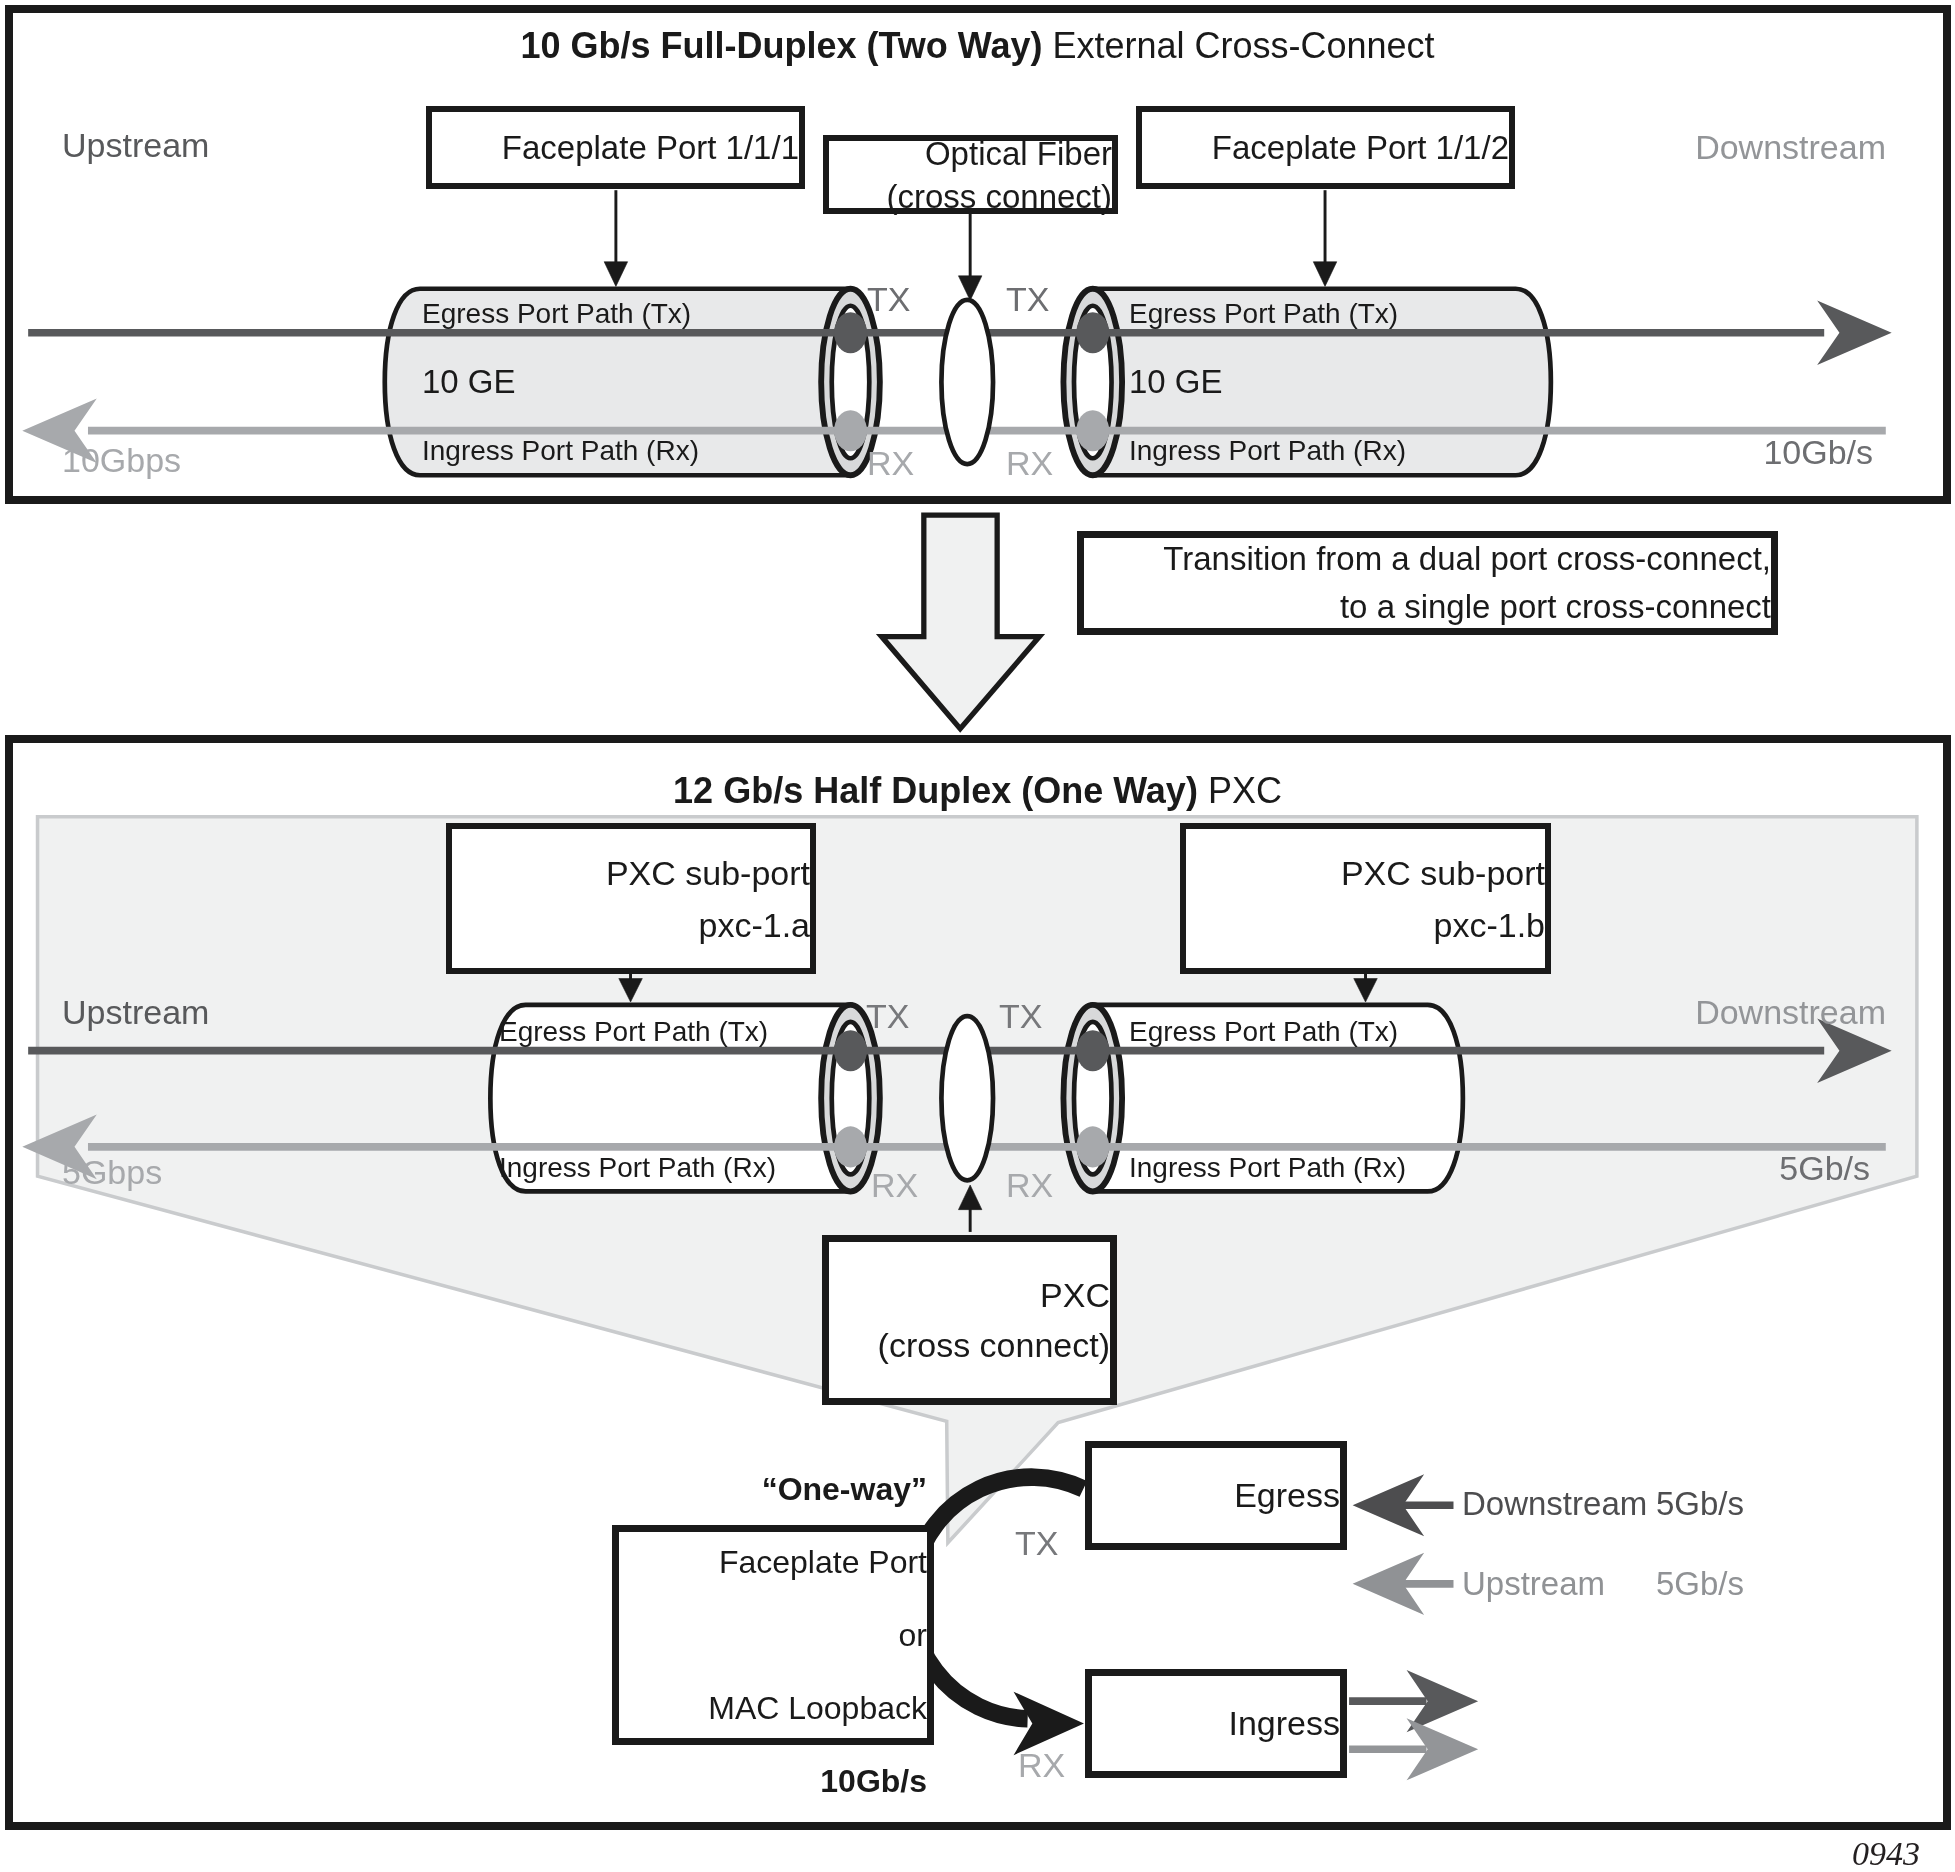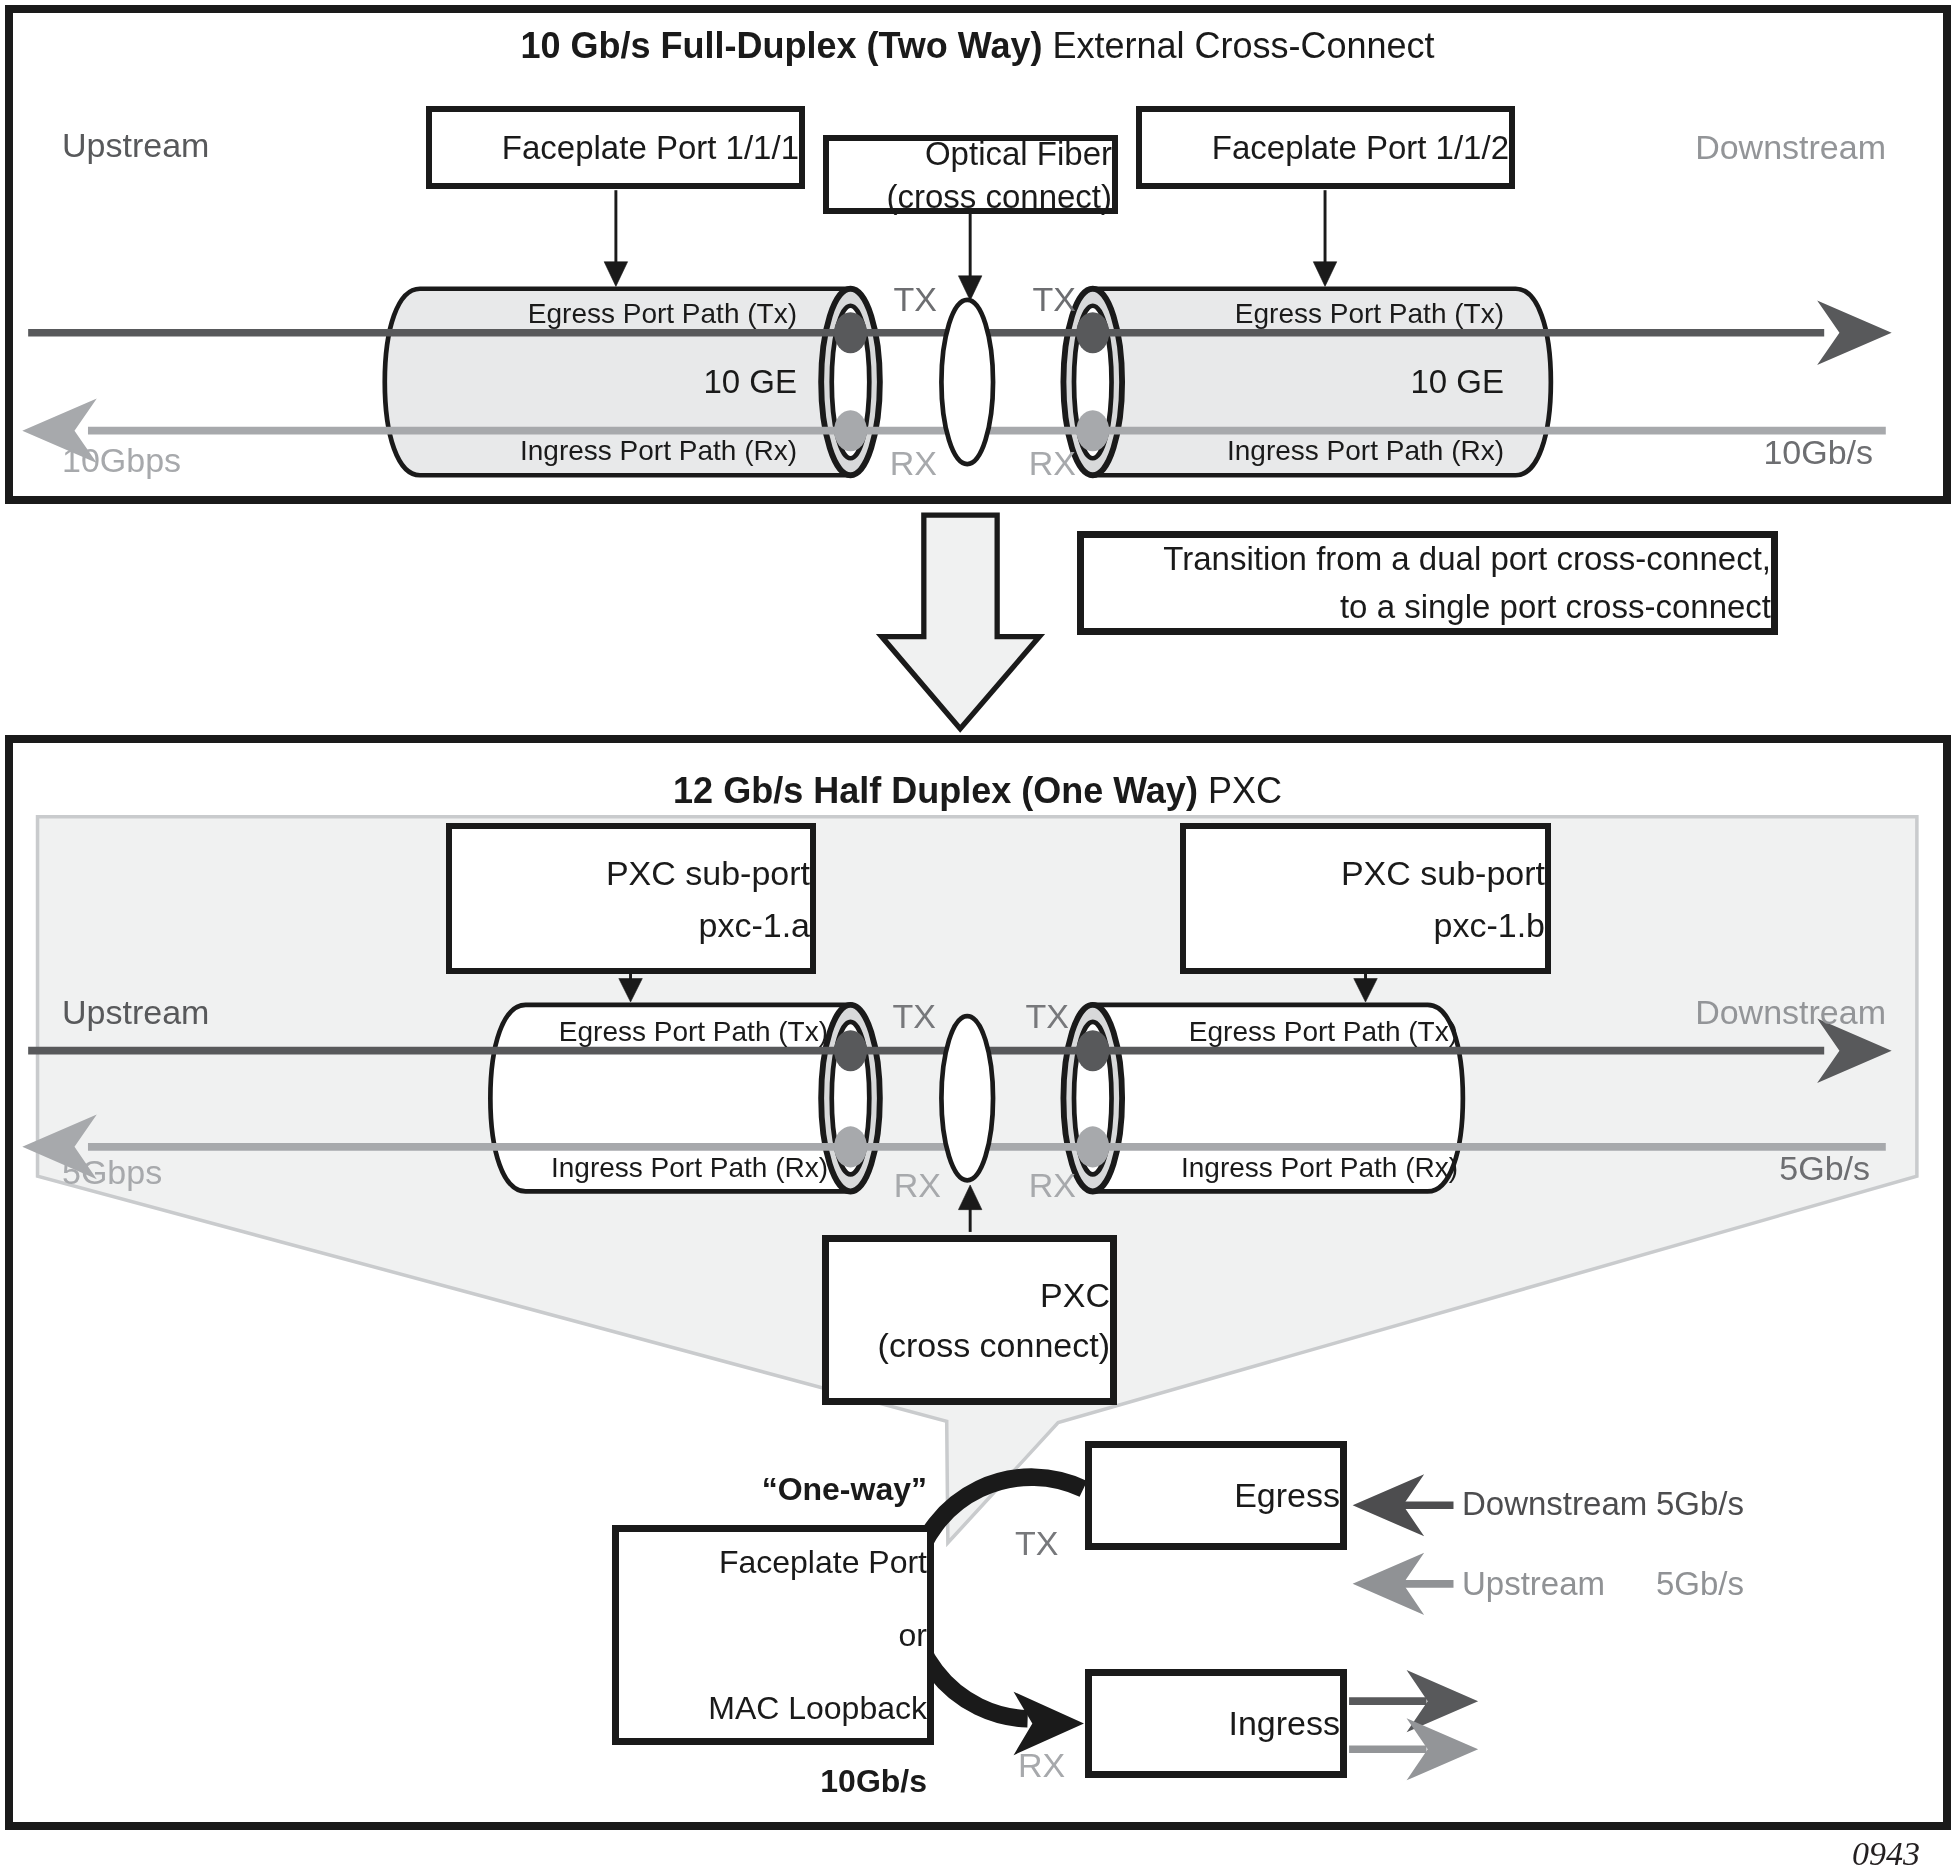--- a/index.html
+++ b/index.html
@@ -3,21 +3,21 @@
 <meta charset="utf-8">
 <style>
   html,body{margin:0;padding:0;background:#ffffff;}
   .canvas{position:relative;width:1955px;height:1872px;background:#ffffff;overflow:hidden;
           font-family:"Liberation Sans", sans-serif;color:#1a1a1a;}
   .panel{position:absolute;border:8.2px solid #1a1a1a;background:#ffffff;box-sizing:border-box;}
   .box{position:absolute;border:6.5px solid #1a1a1a;background:#ffffff;box-sizing:border-box;
        display:flex;flex-direction:column;align-items:flex-end;justify-content:center;
        text-align:center;z-index:6;}
   .lbl{position:absolute;white-space:nowrap;z-index:7;}
-  .ctr{text-align:right;}
+  .ctr{text-align:left;}
   svg{position:absolute;left:0;top:0;z-index:3;}
   .titlebar{position:absolute;width:100%;text-align:center;z-index:7;}
 </style>
 </head>
 <body>
 
 <div class="canvas">
 
   <div class="panel" style="left:4.7px;top:4.7px;width:1946px;height:499px;"></div>
   <div class="panel" style="left:4.7px;top:735px;width:1946px;height:1095px;"></div>

